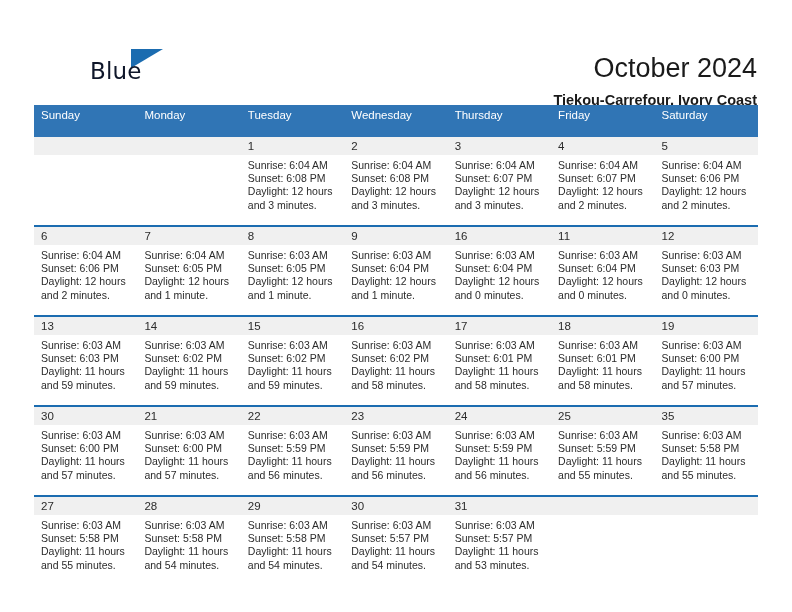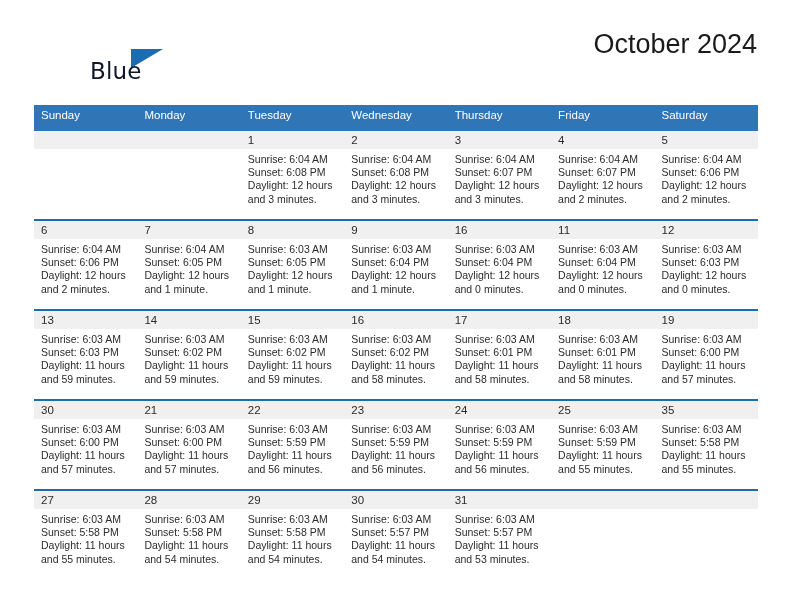--- a/index.html
+++ b/index.html
@@ -71,20 +71,21 @@
     top: 0;
     text-align: right;
   }
   .cal-title {
     font-size: 27px;
     color: #1a1a1a;
     font-weight: 400;
     line-height: 32px;
     font-family: "Liberation Sans", sans-serif;
     white-space: nowrap;
+    margin-top: 24px;
   }
   .cal-subtitle {
     margin-top: 7px;
     font-size: 14.5px;
     color: #1a1a1a;
     font-weight: 700;
     line-height: 18px;
     font-family: "Liberation Sans", sans-serif;
     white-space: nowrap;
   }
@@ -100,21 +101,21 @@
     width: 724px;
     border-collapse: collapse;
     table-layout: fixed;
   }
   table.cal th {
     background: #3075b5;
     color: #ffffff;
     font-size: 11.5px;
     font-weight: 400;
     text-align: left;
-    padding: 4px 0 10px 7px;
+    padding: 4px 0 16px 7px;
     height: 12px;
     font-family: "Liberation Sans", sans-serif;
   }
   table.cal td {
     vertical-align: top;
     padding: 0;
     border-top: 2px solid #1b6cb0;
     height: 88px;
     box-sizing: border-box;
   }
@@ -155,20 +156,21 @@
 
   <div class="top-bar">
 
     <div class="brand">
       <span class="brand-triangle"></span>
       <span class="brand-blue">Blue</span>
     </div>
 
     <div class="title-block">
       <div class="cal-title">October 2024</div>
+      <div class="cal-subtitle">Tiekou-Carrefour, Ivory Coast</div>
     </div>
 
   </div>
 
   <div class="cal-wrap">
     <table class="cal">
       <thead>
         <tr>
           <th>Sunday</th>
           <th>Monday</th>

